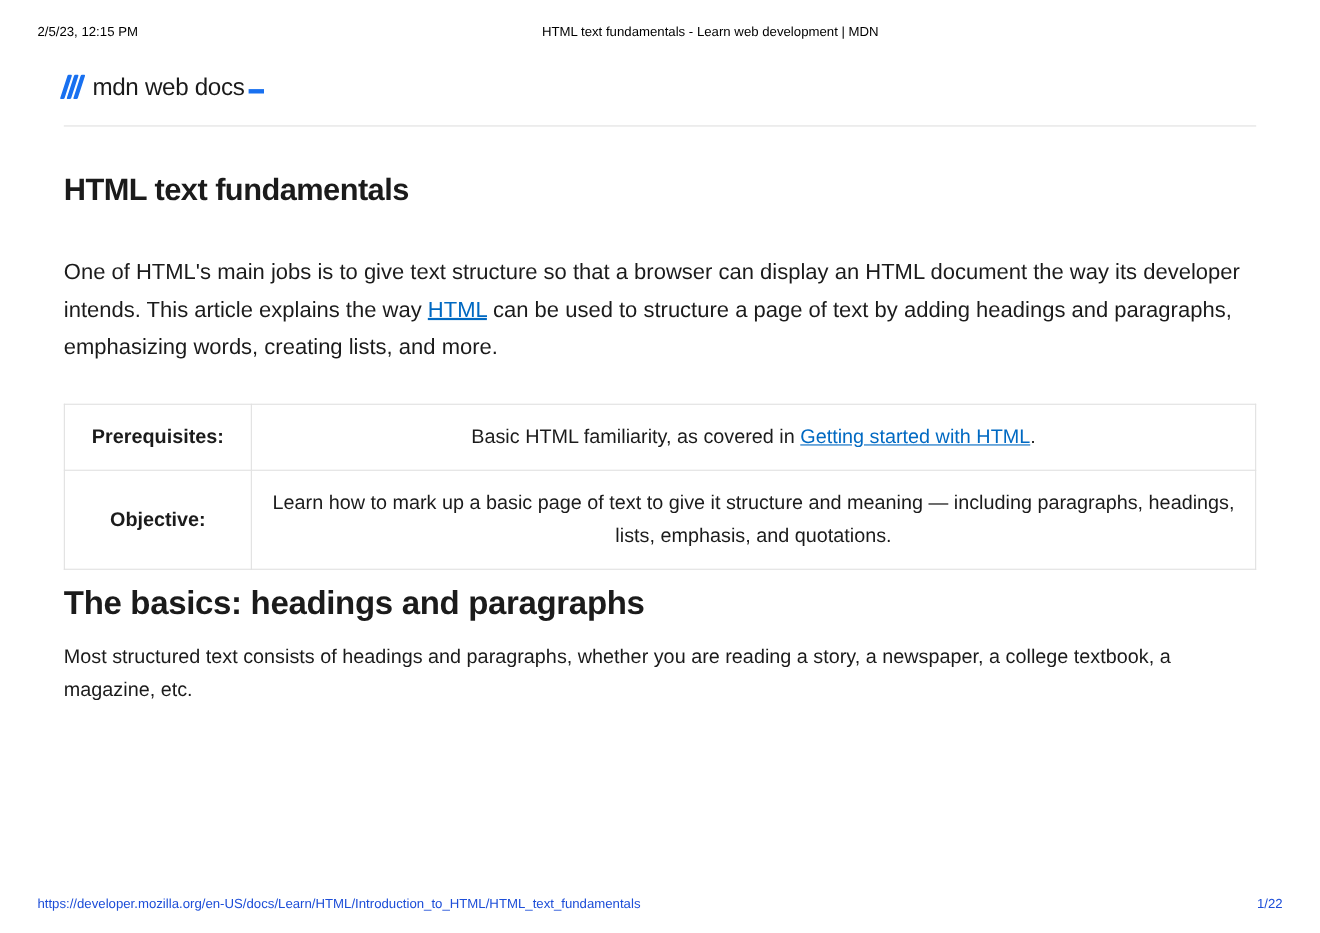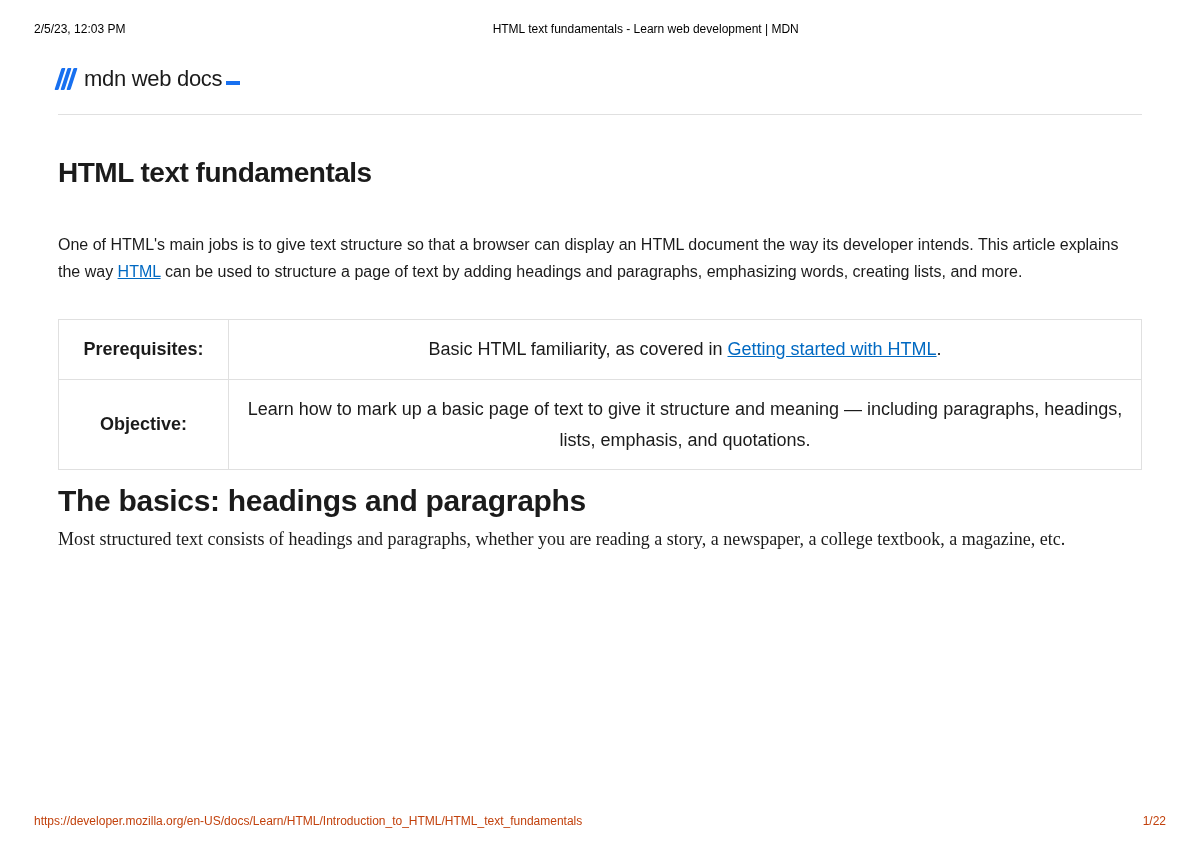--- a/index.html
+++ b/index.html
@@ -9,35 +9,35 @@
   .content { padding: 0 58px; }
   .logo-row { display: flex; align-items: center; margin-top: 30px; padding-bottom: 22px; border-bottom: 1px solid #e0e0e0; text-align: right; }
   .logo-mark { display: flex; align-items: flex-end; gap: 2px; margin-right: 10px; }
   .bar { width: 4px; background: #1870f0; border-radius: 1px; transform: skewX(-18deg); }
   .bar.b1 { height: 22px; }
   .bar.b2 { height: 22px; }
   .bar.b3 { height: 22px; }
   .logo-text { font-size: 22px; color: #1b1b1b; font-weight: 400; letter-spacing: -0.3px; }
   .logo-underscore { display:inline-block; width:14px; height:4px; background:#1870f0; margin-left:4px; vertical-align: baseline; transform: translateY(4px); }
   h1.title { font-size: 28px; font-weight: 700; margin-top: 42px; letter-spacing: -0.5px; }
-  .intro { font-size: 16px; line-height: 1.7; margin-top: 42px; color: #1b1b1b; }
+  .intro { font-size: 20px; line-height: 1.7; margin-top: 42px; color: #1b1b1b; }
   a.link { color: #0069c2; text-decoration: underline; }
   table.meta { width: 100%; border-collapse: collapse; margin-top: 34px; font-size: 18px; }
   table.meta th, table.meta td { border: 1px solid #e0e0e0; padding: 14px 18px; text-align: center; vertical-align: middle; line-height: 1.7; }
   table.meta th { font-weight: 700; width: 170px; white-space: nowrap; }
   h2.section { font-size: 30px; font-weight: 700; margin-top: 14px; letter-spacing: -0.3px; }
-  .body-p { font-size: 18px; line-height: 1.7; margin-top: 6px; font-family: Liberation Serif, serif; }
-  .print-footer { position: absolute; bottom: 20px; left: 34px; right: 34px; display: flex; justify-content: space-between; font-size: 12px; color: #c2410c; }
+  .body-p { font-size: 18px; line-height: 1.7; margin-top: 16px; }
+  .print-footer { position: absolute; bottom: 20px; left: 34px; right: 34px; display: flex; justify-content: space-between; font-size: 12px; color: #1d4ed8; }
 </style>
 </head>
 <body>
 
 <div class="page">
   <div class="print-header">
-    <span>2/5/23, 12:03 PM</span>
+    <span>2/5/23, 12:15 PM</span>
     <span>HTML text fundamentals - Learn web development | MDN</span>
     <span></span>
   </div>
 
   <div class="content">
     <div class="logo-row">
       <span class="logo-mark">
         <span class="bar b1"></span>
         <span class="bar b2"></span>
         <span class="bar b3"></span>

